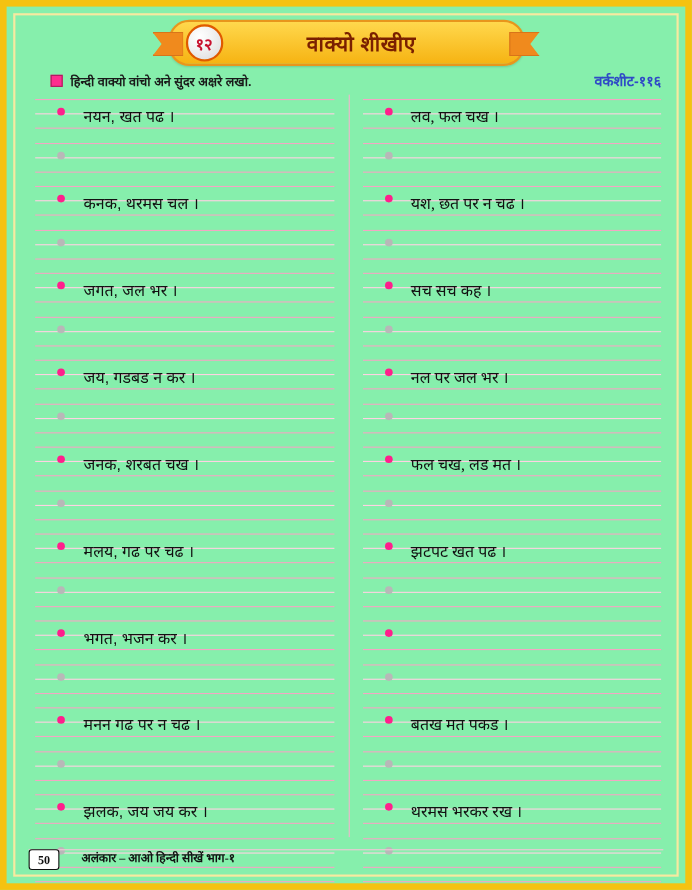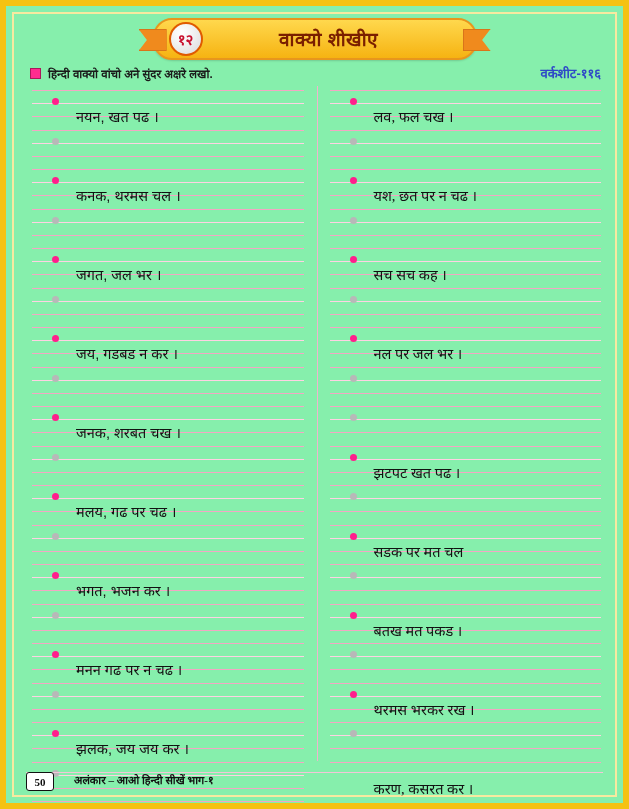--- a/index.html
+++ b/index.html
@@ -80,21 +80,21 @@
     font-weight: bold;
     color: #7a1f00;
     letter-spacing: 0.5px;
     padding-right: 20px;
   }
 
   
   .instruction-row {
     position: absolute;
     top: 58px;
-    left: 24px;
+    left: 40px;
     right: 22px;
     display: flex;
     align-items: center;
     justify-content: space-between;
   }
   .instruction-left {
     display: flex;
     align-items: center;
     gap: 7px;
   }
@@ -156,21 +156,21 @@
     top: 12px;
     width: 7px; height: 7px;
     border-radius: 50%;
   }
   .row.filled .bullet { background: #ff1f8c; }
   .row.blank .bullet { background: #b8b8b8; }
 
   .row .sentence {
     position: absolute;
     left: 44px;
-    top: 18px;
+    top: 8px;
     font-size: 14.5px;
     color: #111111;
     line-height: 26px;
     white-space: nowrap;
   }
 
   
   .footer {
     position: absolute;
     left: 20px;
@@ -416,20 +416,27 @@
         <span class="bullet"></span>
         <span class="sentence">नल पर जल भर ।</span>
       </div>
       <div class="row blank">
         <span class="guide-top"></span>
         <span class="guide-mid"></span>
         <span class="guide-bot"></span>
         <span class="bullet"></span>
         <span class="sentence"></span>
       </div>
+      <div class="row filled">
+        <span class="guide-top"></span>
+        <span class="guide-mid"></span>
+        <span class="guide-bot"></span>
+        <span class="bullet"></span>
+        <span class="sentence">फल चख, लड मत ।</span>
+      </div>
       <div class="row blank">
         <span class="guide-top"></span>
         <span class="guide-mid"></span>
         <span class="guide-bot"></span>
         <span class="bullet"></span>
         <span class="sentence"></span>
       </div>
       <div class="row filled">
         <span class="guide-top"></span>
         <span class="guide-mid"></span>
@@ -442,21 +449,20 @@
         <span class="guide-mid"></span>
         <span class="guide-bot"></span>
         <span class="bullet"></span>
         <span class="sentence"></span>
       </div>
       <div class="row filled">
         <span class="guide-top"></span>
         <span class="guide-mid"></span>
         <span class="guide-bot"></span>
         <span class="bullet"></span>
-        <span class="sentence">सडक पर मत चल</span>
       </div>
       <div class="row blank">
         <span class="guide-top"></span>
         <span class="guide-mid"></span>
         <span class="guide-bot"></span>
         <span class="bullet"></span>
         <span class="sentence"></span>
       </div>
       <div class="row filled">
         <span class="guide-top"></span>

